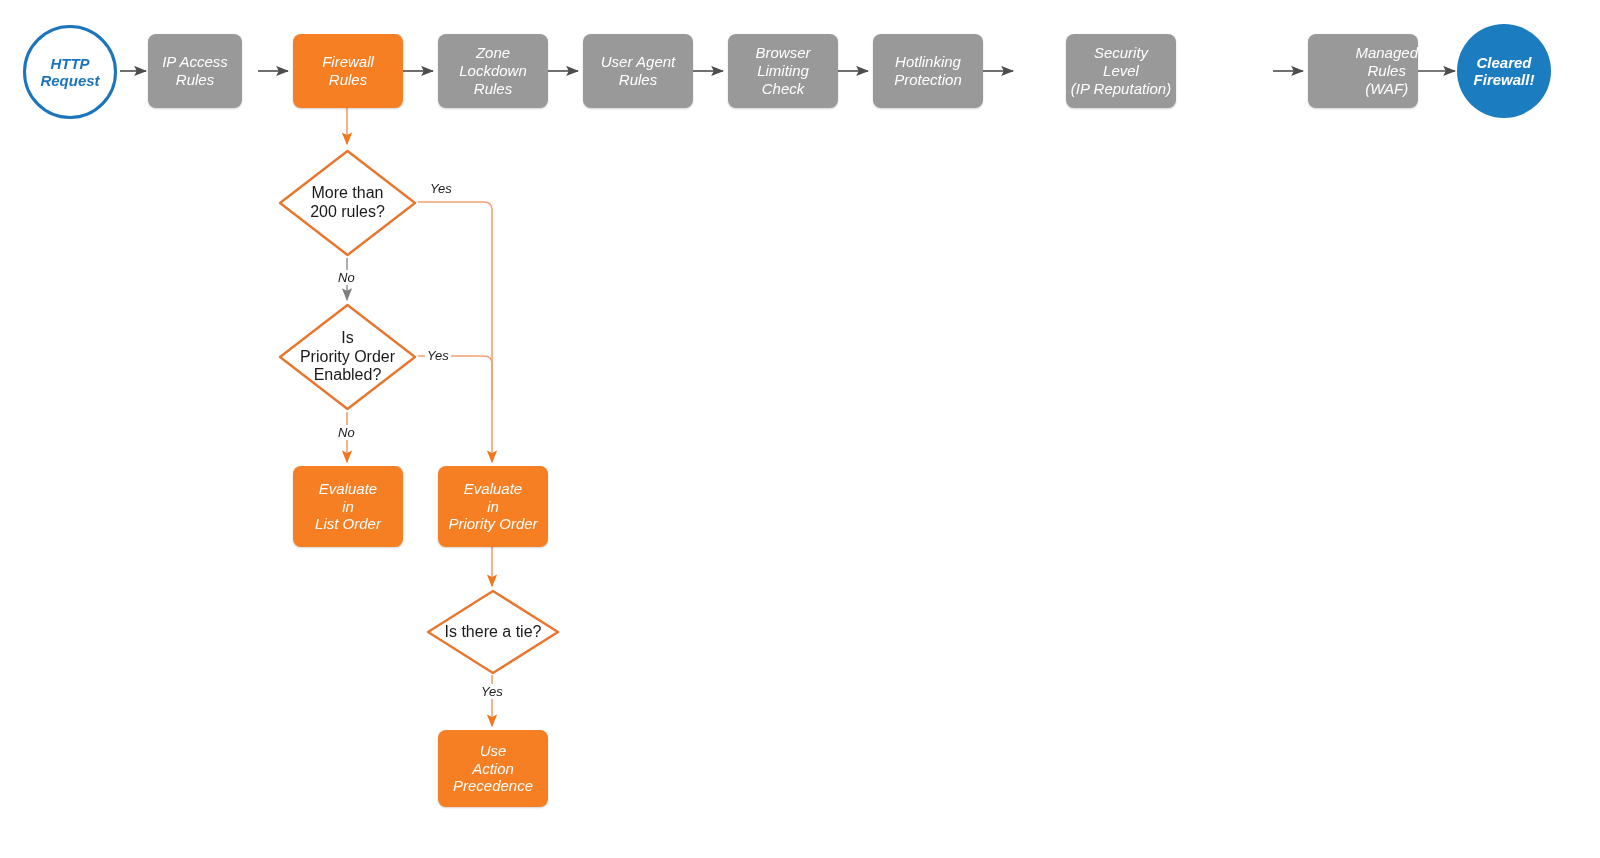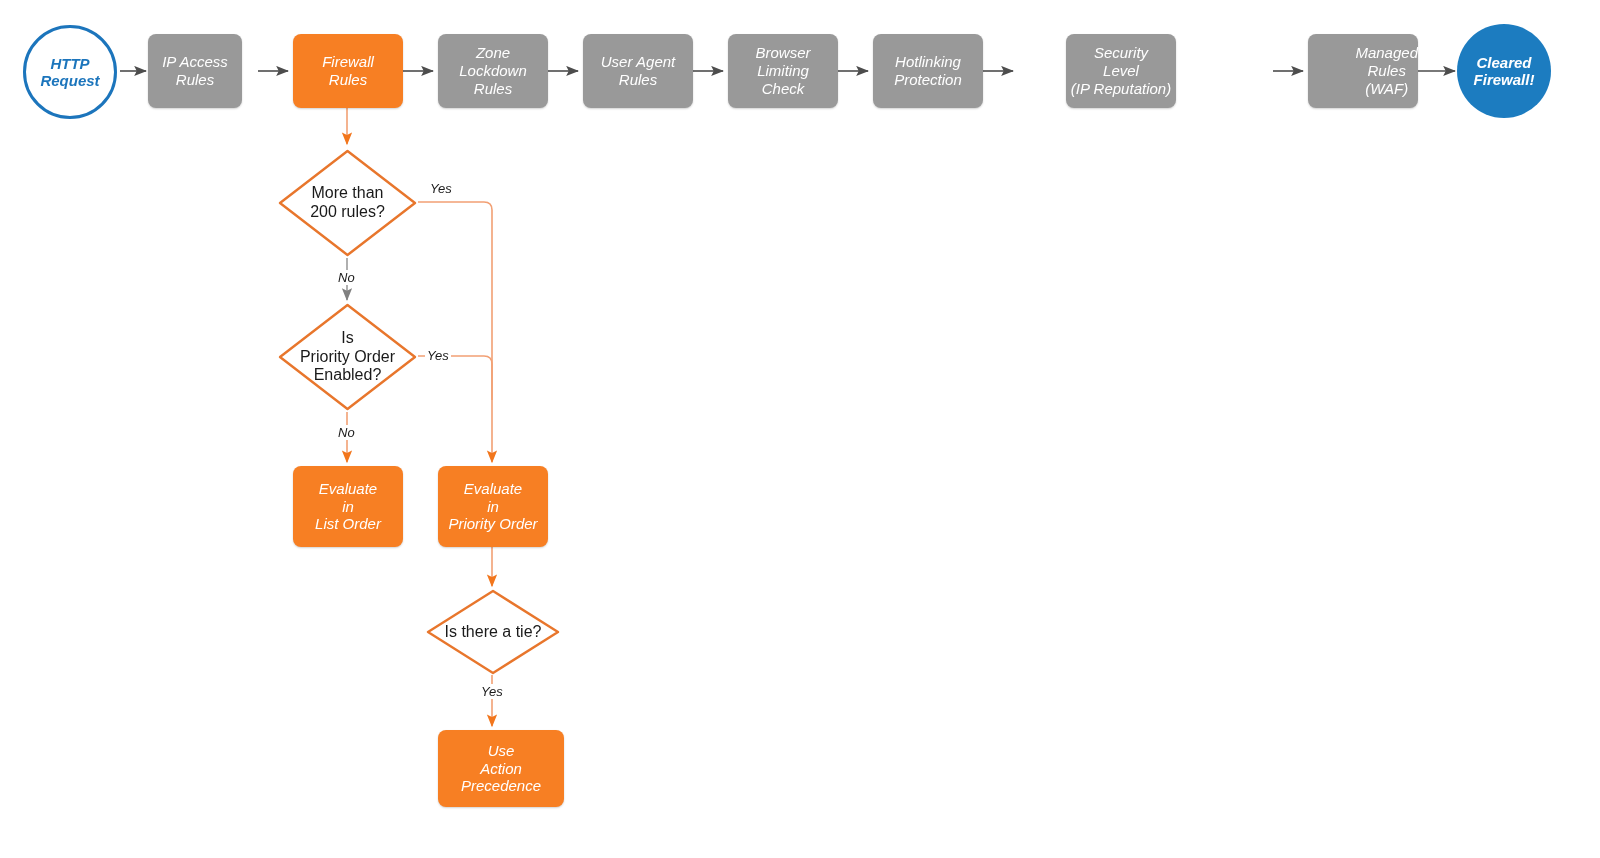--- a/index.html
+++ b/index.html
@@ -232,21 +232,21 @@
 in
 List Order</span>
   </div>
 
   <div class="node box orange" style="left:438px; top:466px; width:110px; height:81px;">
     <span>Evaluate
 in
 Priority Order</span>
   </div>
 
-  <div class="node box orange" style="left:438px; top:730px; width:126px; height:77px;">
+  <div class="node box orange" style="left:438px; top:730px; width:110px; height:77px;">
     <span>Use
 Action
 Precedence</span>
   </div>
 
   <div class="edge-label" style="left:428px; top:181px;">
     <span>Yes</span>
   </div>
 
   <div class="edge-label" style="left:336px; top:270px;">

